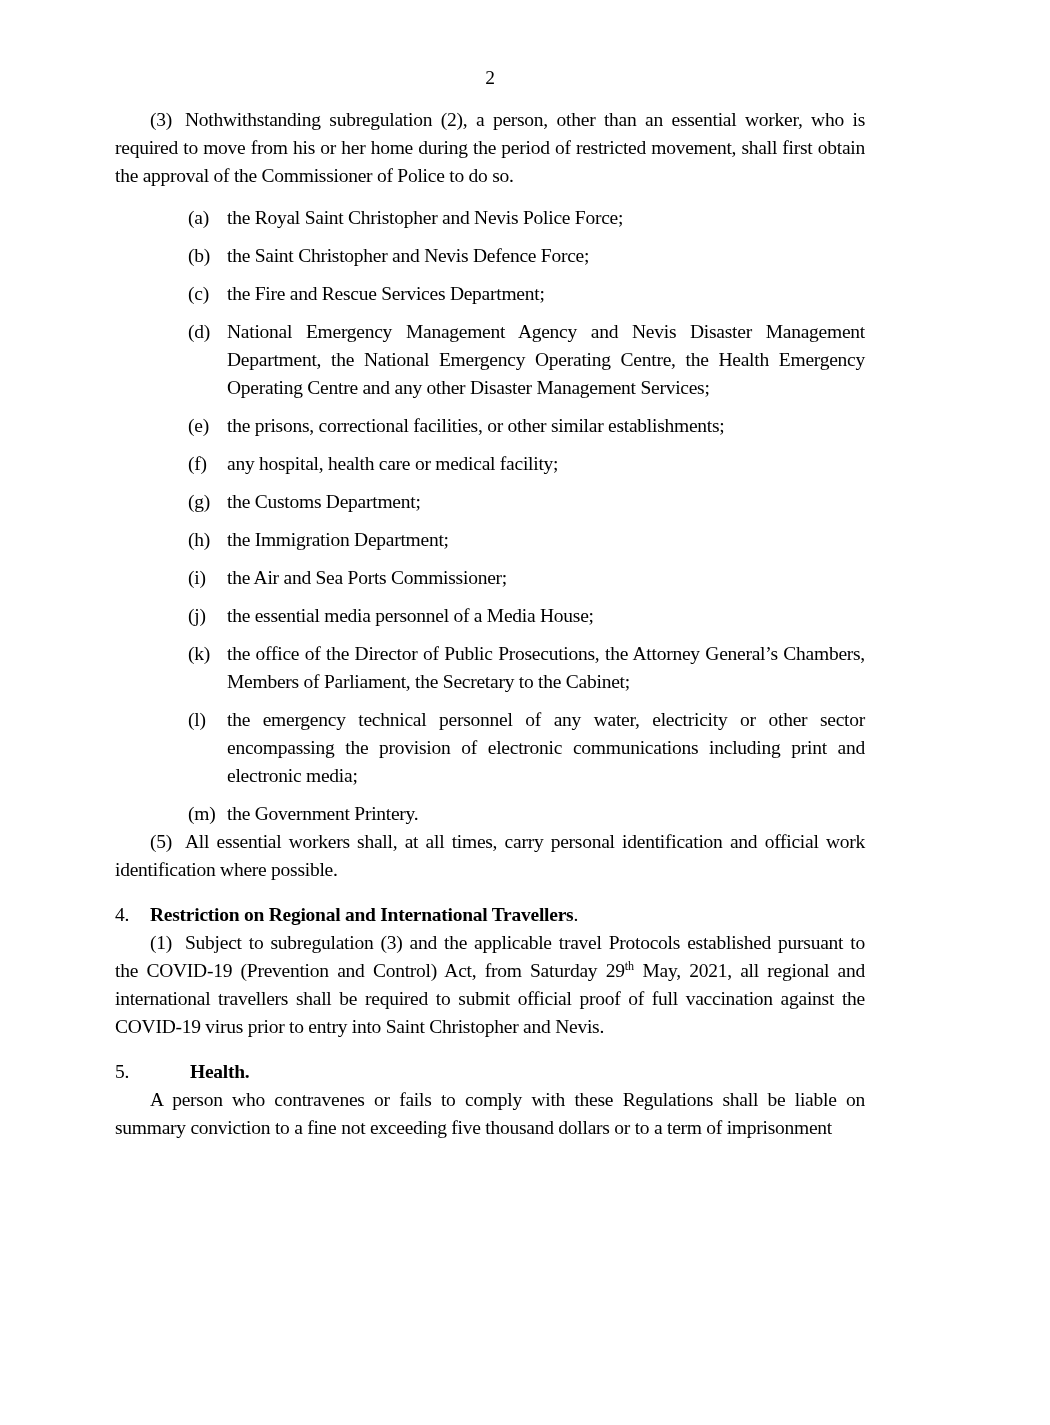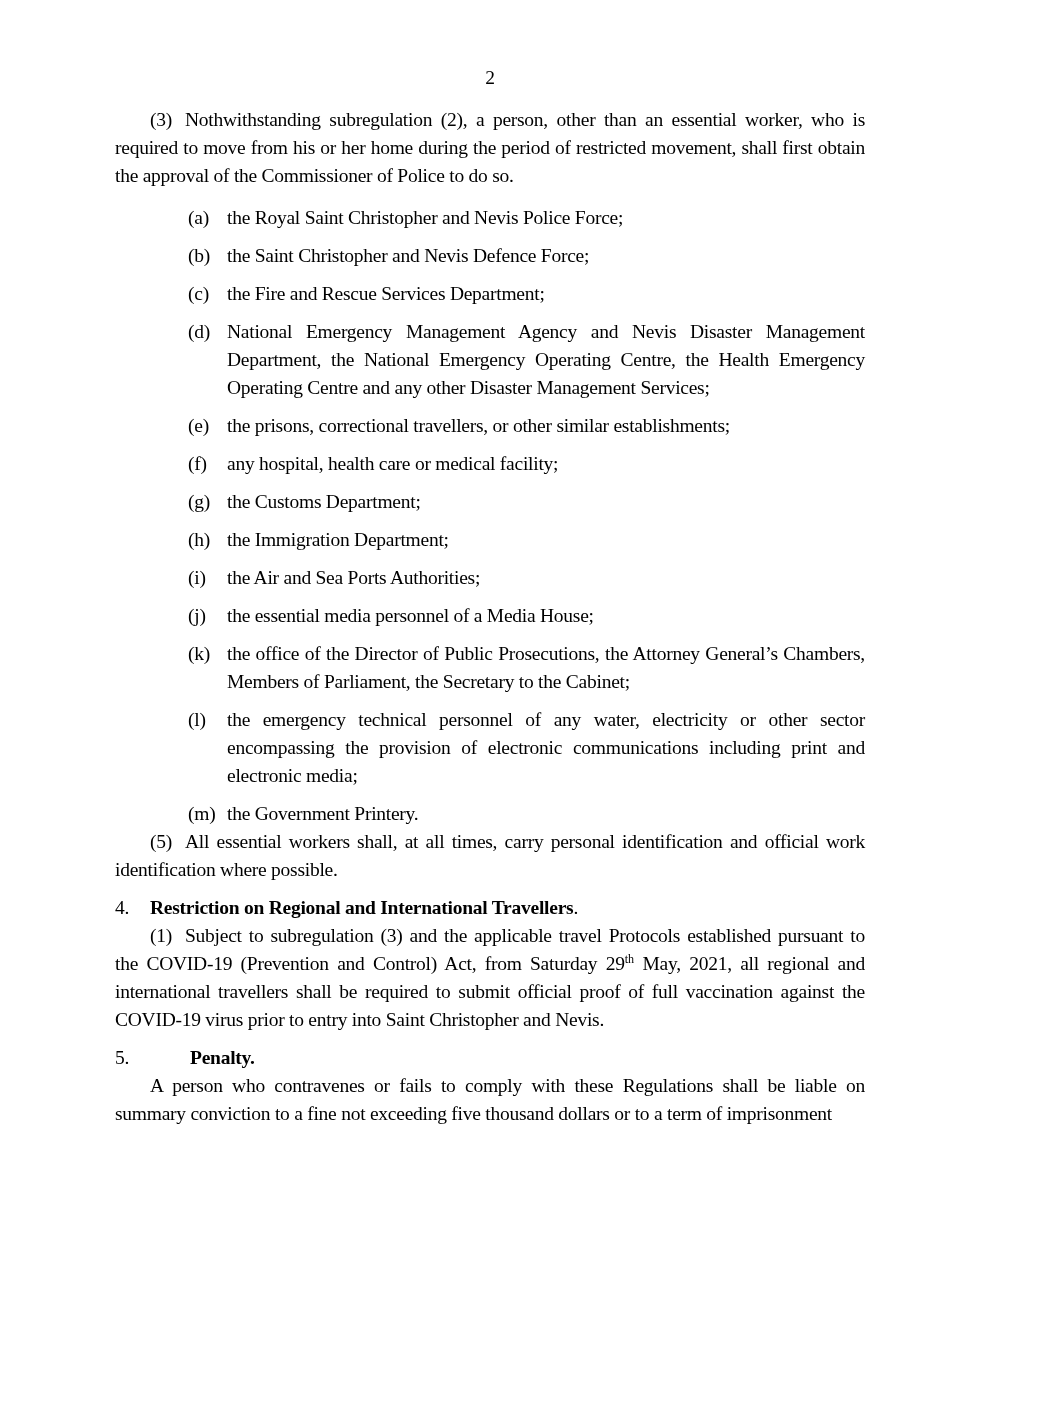--- a/index.html
+++ b/index.html
@@ -27,21 +27,21 @@
     margin-top: 0;
   }
   .pnum { margin-right: 13px; }
   .list { margin-top: 14px; }
   .list-item {
     display: flex;
     margin: 10px 0 0 73px;
   }
   .item-label { flex: 0 0 39px; }
   .item-text { flex: 1 1 auto; text-align: justify; }
-  .heading { margin-top: 10px; }
+  .heading { margin-top: 17px; }
   .hnum { display: inline-block; width: 35px; }
   .hnum-wide { display: inline-block; width: 75px; }
   .bold { font-weight: bold; }
   sup { font-size: 0.62em; vertical-align: super; line-height: 0; letter-spacing: 0; }
 </style>
 </head>
 <body>
 
 <div class="page">
 
@@ -62,37 +62,37 @@
     <div class="list-item">
         <span class="item-label">(c)</span>
         <span class="item-text">the Fire and Rescue Services Department;</span>
       </div>
     <div class="list-item">
         <span class="item-label">(d)</span>
         <span class="item-text">National Emergency Management Agency and Nevis Disaster Management Department, the National Emergency Operating Centre, the Health Emergency Operating Centre and any other Disaster Management Services;</span>
       </div>
     <div class="list-item">
         <span class="item-label">(e)</span>
-        <span class="item-text">the prisons, correctional travellers, or other similar establishments;</span>
+        <span class="item-text">the prisons, correctional facilities, or other similar establishments;</span>
       </div>
     <div class="list-item">
         <span class="item-label">(f)</span>
         <span class="item-text">any hospital, health care or medical facility;</span>
       </div>
     <div class="list-item">
         <span class="item-label">(g)</span>
         <span class="item-text">the Customs Department;</span>
       </div>
     <div class="list-item">
         <span class="item-label">(h)</span>
         <span class="item-text">the Immigration Department;</span>
       </div>
     <div class="list-item">
         <span class="item-label">(i)</span>
-        <span class="item-text">the Air and Sea Ports Authorities;</span>
+        <span class="item-text">the Air and Sea Ports Commissioner;</span>
       </div>
     <div class="list-item">
         <span class="item-label">(j)</span>
         <span class="item-text">the essential media personnel of a Media House;</span>
       </div>
     <div class="list-item">
         <span class="item-label">(k)</span>
         <span class="item-text">the office of the Director of Public Prosecutions, the Attorney General’s Chambers, Members of Parliament, the Secretary to the Cabinet;</span>
       </div>
     <div class="list-item">
@@ -106,17 +106,17 @@
   </div>
 
   <p class="para"><span class="pnum">(5)</span><span>All essential workers shall, at all times, carry personal identification and official work identification where possible.</span></p>
 
   <div class="heading"><span class="hnum">4.</span><span class="bold">Restriction on Regional and International Travellers</span><span>.</span></div>
 
   <p class="para"><span class="pnum">(1)</span><span>Subject to subregulation (3) and the applicable travel Protocols established pursuant to the COVID-19 (Prevention and Control) Act, from Saturday 29</span><sup>th</sup><span> May, 2021, all regional and international travellers shall be required to submit official proof of full vaccination against the COVID-19 virus prior to entry into Saint Christopher and Nevis.</span></p>
 
 
 
-  <div class="heading"><span class="hnum-wide">5.</span><span class="bold">Penalty.</span></div>
+  <div class="heading"><span class="hnum-wide">5.</span><span class="bold">Health.</span></div>
 
   <p class="para"><span>A person who contravenes or fails to comply with these Regulations shall be liable on summary conviction to a fine not exceeding five thousand dollars or to a term of imprisonment</span></p>
 
 </div>
 
 </body></html>

